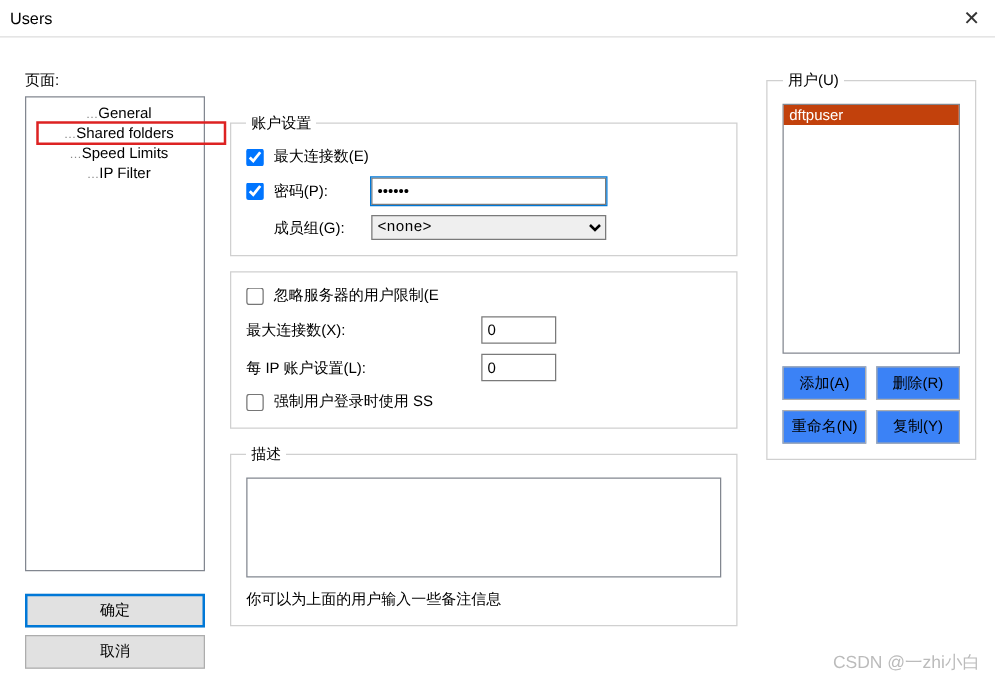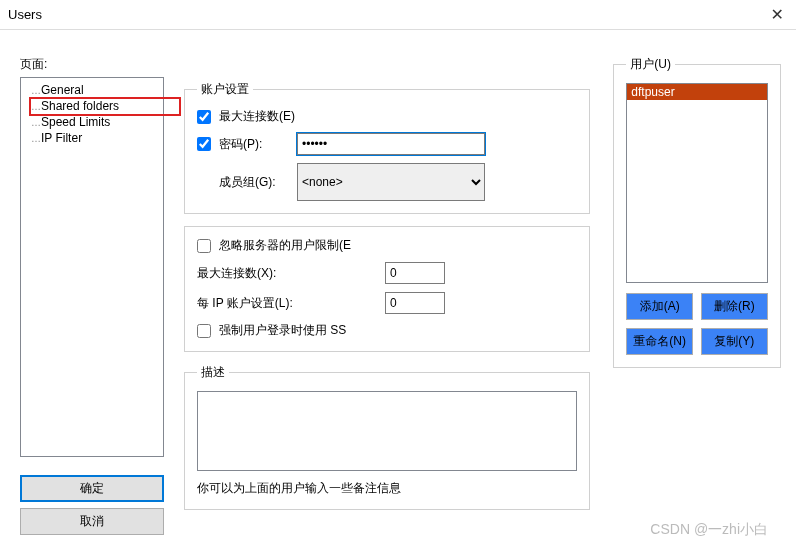--- a/index.html
+++ b/index.html
@@ -40,20 +40,21 @@
     background: #fff;
     height: 385px;
     padding: 4px 2px;
     position: relative;
     margin-bottom: 12px;
   }
   .tree-item {
     padding: 1px 2px 1px 8px;
     white-space: nowrap;
     position: relative;
+    text-align: center;
   }
   .tree-item::before {
     content: "…";
     letter-spacing: -2px;
     color: #888;
     margin-right: 2px;
     font-size: 10px;
   }
   .red-highlight {
     position: absolute;
@@ -98,24 +99,24 @@
     padding: 2px 4px;
     font-family: inherit;
     font-size: 12px;
   }
   .pwd-input {
     width: 188px;
     border: 1px solid #0078d7;
     outline: 1px solid #0078d7;
   }
   select {
-    height: 38px;
+    height: 20px;
     width: 188px;
     border: 1px solid #7a7a7a;
-    font-family: Liberation Sans, sans-serif;
+    font-family: Liberation Mono, monospace;
     font-size: 12px;
     background: #efefef;
   }
   .num-input { width: 60px; }
   .limits-label { width: 180px; display:inline-block; }
   .desc-area {
     width: 380px;
     height: 80px;
     border: 1px solid #828790;
     resize: none;
@@ -148,21 +149,21 @@
   }
   .right-buttons button {
     height: 27px;
     background: #3b82f6;
     border: 1px solid #adadad;
     font-family: inherit;
     font-size: 12px;
   }
   .watermark {
     position: absolute;
-    right: 28px; bottom: 8px;
+    right: 12px; bottom: 8px;
     color: rgba(120,120,120,0.5);
     font-size: 14px;
     pointer-events: none;
   }
 </style>
 </head>
 <body>
 
 <div class="titlebar">
   <span class="titlebar-title">Users</span>

